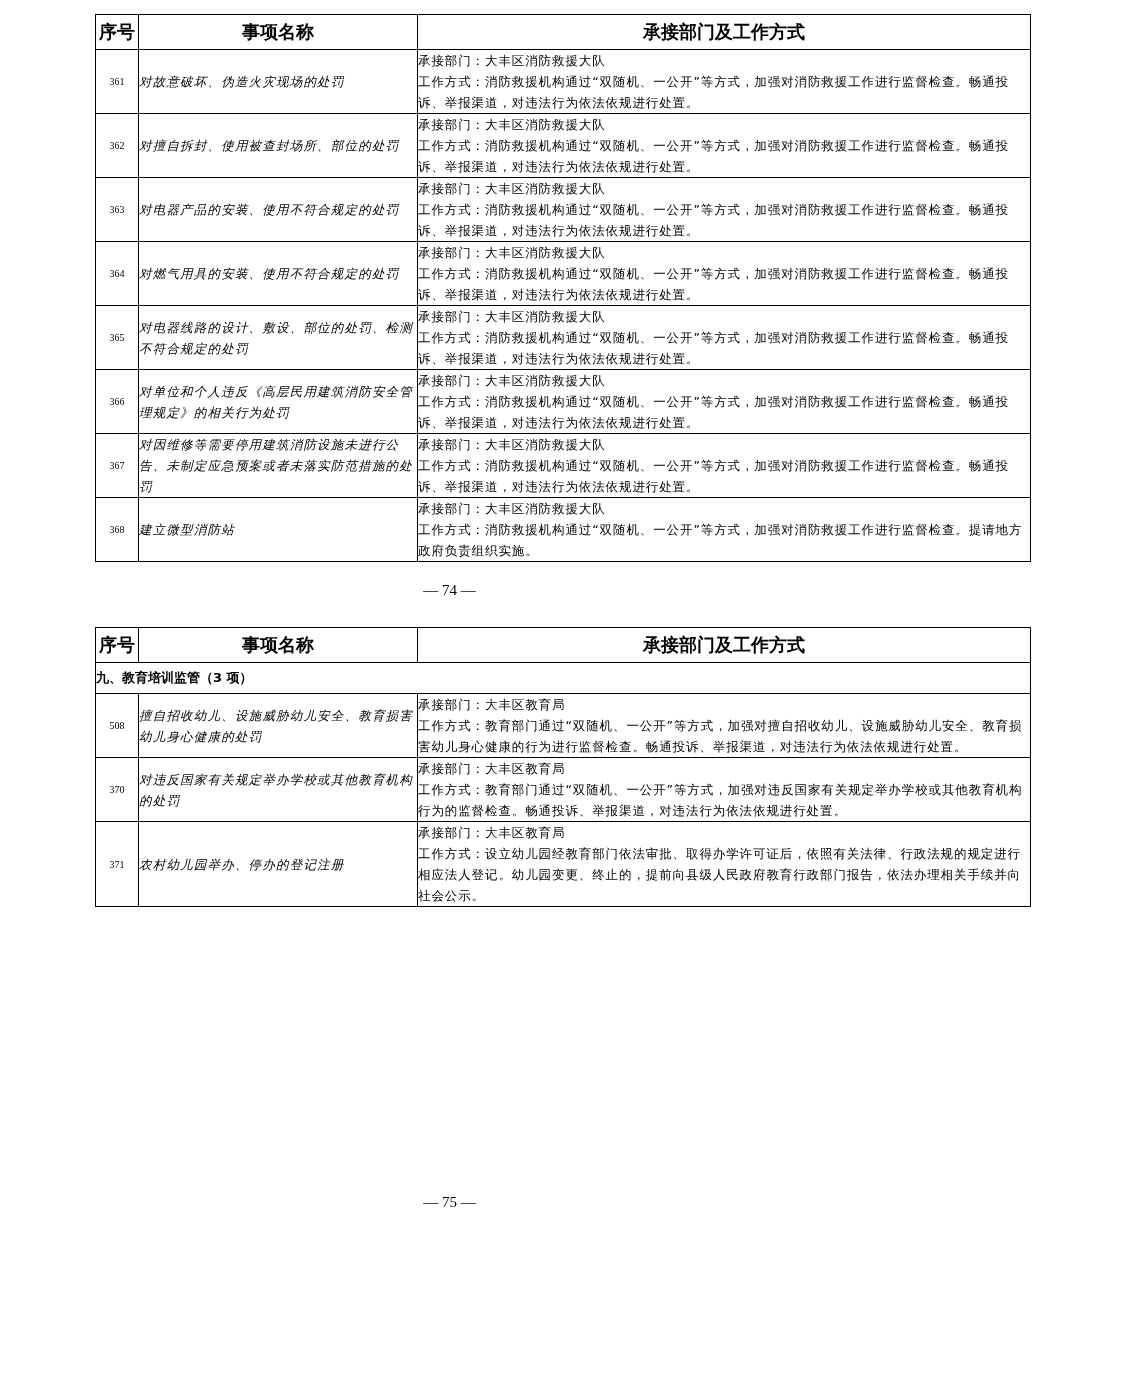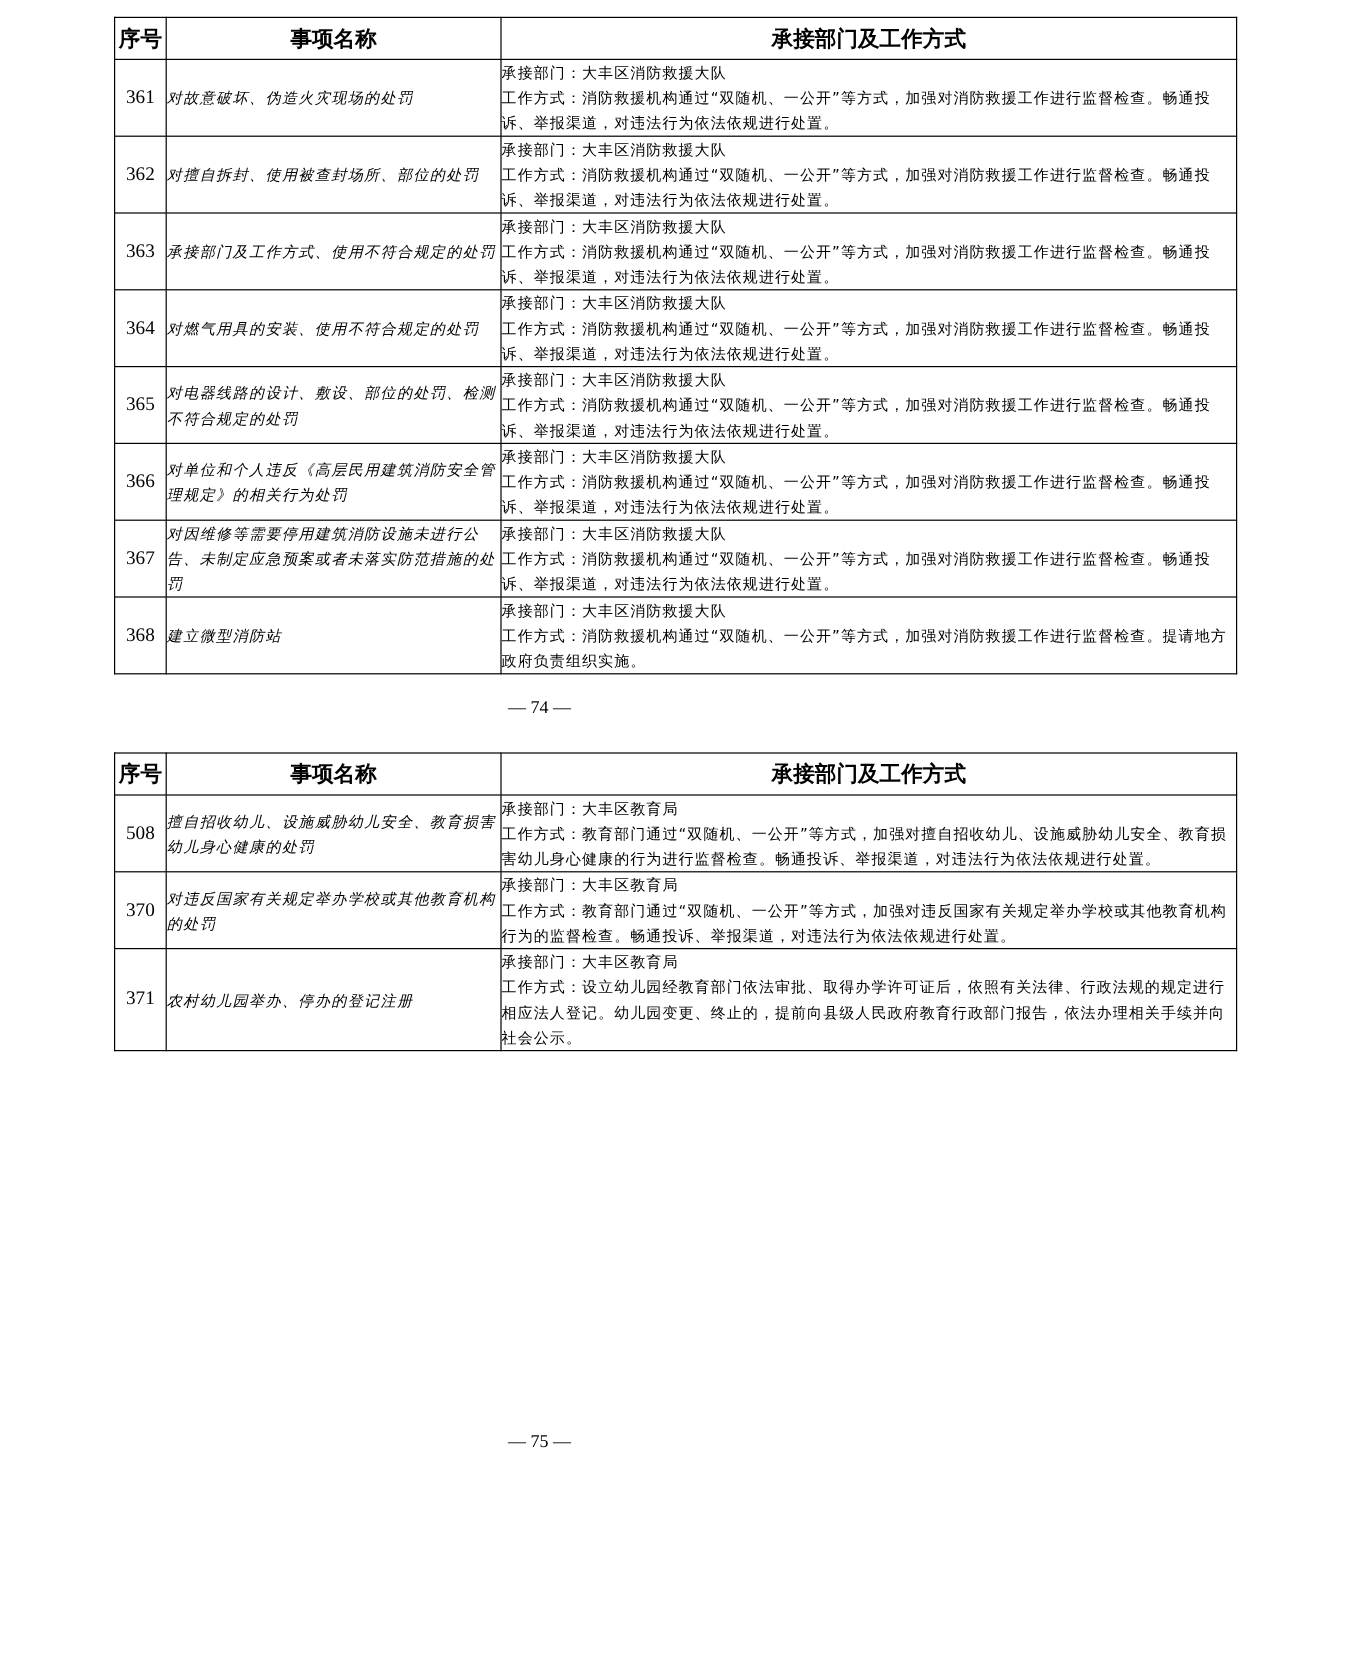--- a/index.html
+++ b/index.html
@@ -5,21 +5,21 @@
   html, body { margin: 0; padding: 0; background: #ffffff; }
   body { width: 1122px; height: 1378px; position: relative; overflow: hidden;
          font-family: "DejaVu Sans", sans-serif; color: #000; }
   table.doc { position: absolute; left: 95px; width: 935px; border-collapse: collapse;
               table-layout: fixed; }
   table.doc td, table.doc th { border: 1px solid #000; padding: 0; vertical-align: middle; }
   table.doc th { font-weight: bold; font-size: 18px; height: 34px; text-align: center; }
   col.c-no { width: 43px; }
   col.c-name { width: 279px; }
   col.c-dept { width: 613px; }
-  td.no { text-align: center; font-family: "Liberation Serif", serif; font-size: 16px; }
+  td.no { text-align: center; font-family: "Liberation Serif", serif; font-size: 10px; }
   td.name { font-size: 12.5px; line-height: 21px; padding-left: 1px; letter-spacing: 1.2px; font-style: italic; }
   td.dept { font-size: 12.5px; line-height: 21px; padding-left: 1px; letter-spacing: 0.9px; }
   td.dept div { white-space: normal; }
   td.section { font-size: 13px; font-weight: bold; height: 30px; padding-left: 2px; }
   tr.r3 td { height: 63px; }
   tr.r4 td { height: 84px; }
   .pagenum { position: absolute; left: 0; width: 899px; text-align: center;
              font-family: "Liberation Serif", serif; font-size: 15px; }
 </style>
 </head>
@@ -48,21 +48,21 @@
   <tr class="r3">
     <td class="no">362</td>
     <td class="name">对擅自拆封、使用被查封场所、部位的处罚</td>
     <td class="dept">
           <div>承接部门：大丰区消防救援大队</div>
           <div>工作方式：消防救援机构通过“双随机、一公开”等方式，加强对消防救援工作进行监督检查。畅通投诉、举报渠道，对违法行为依法依规进行处置。</div>
         </td>
   </tr>
   <tr class="r3">
     <td class="no">363</td>
-    <td class="name">承接部门及工作方式、使用不符合规定的处罚</td>
+    <td class="name">对电器产品的安装、使用不符合规定的处罚</td>
     <td class="dept">
           <div>承接部门：大丰区消防救援大队</div>
           <div>工作方式：消防救援机构通过“双随机、一公开”等方式，加强对消防救援工作进行监督检查。畅通投诉、举报渠道，对违法行为依法依规进行处置。</div>
         </td>
   </tr>
   <tr class="r3">
     <td class="no">364</td>
     <td class="name">对燃气用具的安装、使用不符合规定的处罚</td>
     <td class="dept">
           <div>承接部门：大丰区消防救援大队</div>
@@ -111,20 +111,23 @@
       <col class="c-no">
       <col class="c-name">
       <col class="c-dept">
     </colgroup>
   <tbody>
       <tr>
     <th>序号</th>
     <th>事项名称</th>
     <th>承接部门及工作方式</th>
   </tr>
+  <tr>
+    <td class="section" colspan="3">九、教育培训监管（3 项）</td>
+  </tr>
   <tr class="r3">
     <td class="no">508</td>
     <td class="name">擅自招收幼儿、设施威胁幼儿安全、教育损害幼儿身心健康的处罚</td>
     <td class="dept">
           <div>承接部门：大丰区教育局</div>
           <div>工作方式：教育部门通过“双随机、一公开”等方式，加强对擅自招收幼儿、设施威胁幼儿安全、教育损害幼儿身心健康的行为进行监督检查。畅通投诉、举报渠道，对违法行为依法依规进行处置。</div>
         </td>
   </tr>
   <tr class="r3">
     <td class="no">370</td>

